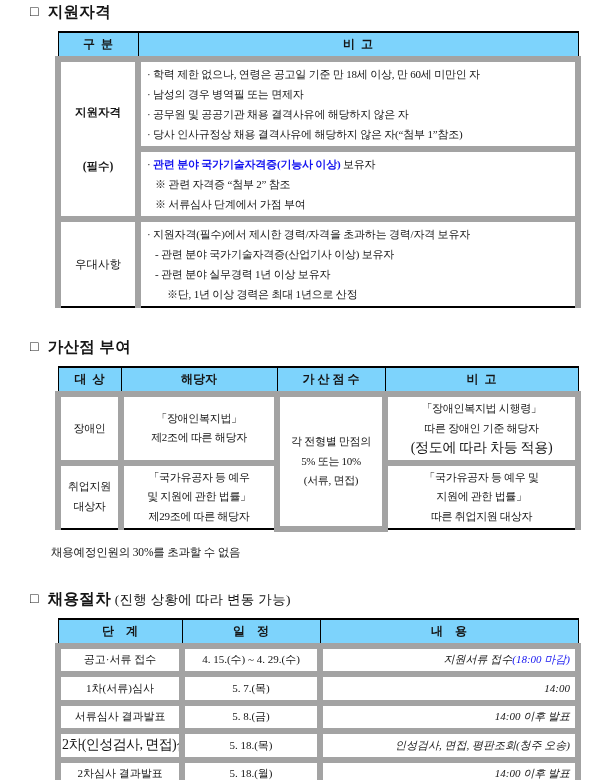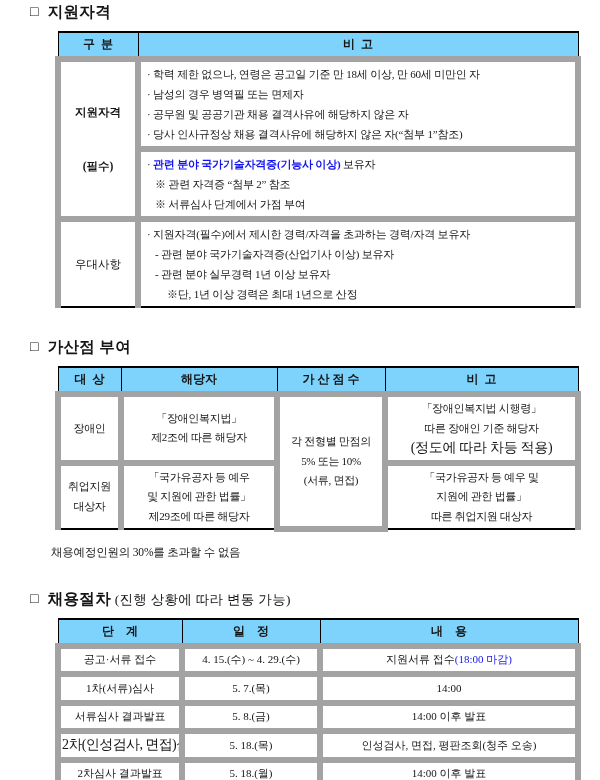--- a/index.html
+++ b/index.html
@@ -38,21 +38,21 @@
 
   
   .t2 td{text-align:center;}
   .t2 .ln{padding-left:0;line-height:19.5px;letter-spacing:-0.3px;}
   .small{font-size:14px;line-height:17px;}
 
   
   .t3 td{height:22.5px;padding:0 5px;white-space:pre;}
   .t3 .c-stage{text-align:center;padding:0 1px;}
   .t3 .c-date{text-align:center;margin-top:20px;}
-  .t3 .c-content{text-align:center;}
+  .t3 .c-content{text-align:right;font-style:italic;}
   .tight{font-size:14px;letter-spacing:-0.6px;}
 
   
   .footnote{margin:10px 0 0 33px;font-size:11.5px;line-height:21.5px;letter-spacing:-0.2px;}
   .footnote div{white-space:pre;overflow:hidden;}
   .fn2{padding-left:18px;}
 </style>
 </head>
 <body>
 

